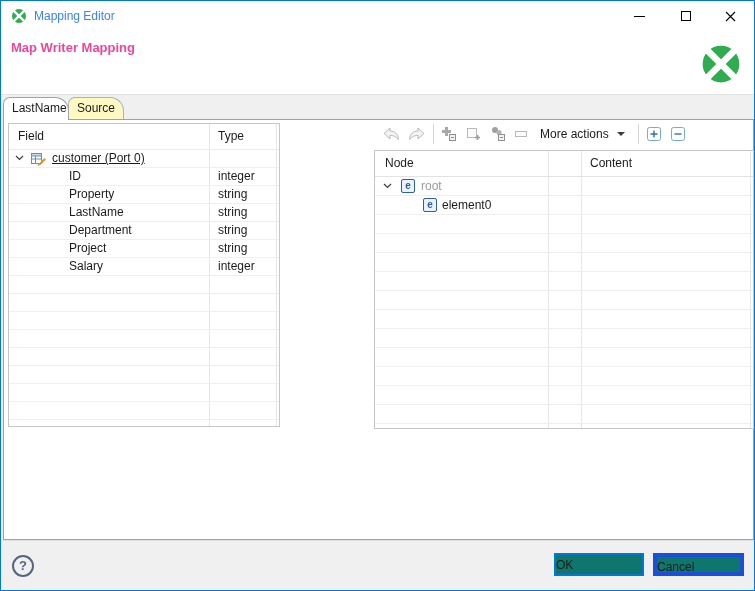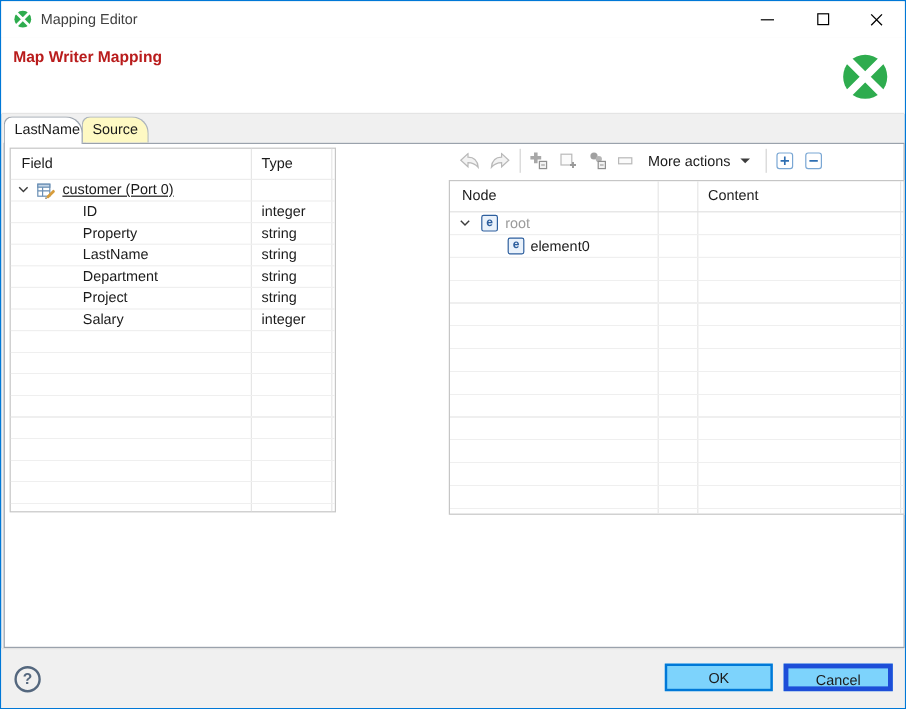--- a/index.html
+++ b/index.html
@@ -5,29 +5,29 @@
   * { box-sizing: border-box; margin: 0; padding: 0; }
   html,body { width:755px; height:591px; background:#fff; }
   body { font-family:"Liberation Sans", sans-serif; font-size:12px; color:#1b1b1b; }
 
   #window { position:relative; width:755px; height:591px; background:#f0f0f0;
             border:1px solid #0078d7; overflow:hidden; }
 
   
   .titlebar { position:absolute; left:0; top:0; width:753px; height:30px; background:#fff; }
   .titlebar-icon { position:absolute; left:10px; top:7px; width:16px; height:16px; }
-  .titlebar-text { position:absolute; left:33px; top:0; line-height:30px; font-size:12px; color:#404040; }
+  .titlebar-text { position:absolute; left:33px; top:0; line-height:30px; font-size:12px; color:#3b82f6; }
   .winbtn { position:absolute; top:0; width:45px; height:30px; display:flex; align-items:center; justify-content:center; }
   .btn-min  { left:616px; } .btn-max { left:662px; } .btn-close { left:707px; }
   .glyph-min { width:11px; height:1px; background:#000; display:block; }
   .glyph-max { width:10px; height:10px; border:1px solid #000; display:block; }
 
   
   .header { position:absolute; left:0; top:30px; width:753px; height:64px; background:#fff; border-bottom:1px solid #e4e4e4; }
-  .header-title { position:absolute; left:10px; top:9px; font-size:13px; font-weight:bold; color:#b91c1c; }
+  .header-title { position:absolute; left:10px; top:9px; font-size:13px; font-weight:bold; color:#ec4899; }
   .logo { position:absolute; left:699px; top:12px; width:42px; height:42px; }
 
   
   .tab { position:absolute; top:96px; height:23px; line-height:21px; padding:0 10px 0 8px;
          border:1px solid #9aa2ac; border-bottom:none; border-radius:7px 14px 0 0; z-index:2; }
   .tab-active   { left:2px;  width:66px; background:#fff; }
   .tab-inactive { left:67px; width:56px; background:#fef9c3; border-color:#aab2bc; z-index:1; height:22px; }
 
   .content { position:absolute; left:2px; top:118px; width:751px; height:421px; background:#fff; border:1px solid #9aa2ac; z-index:1; }
 
@@ -64,21 +64,21 @@
              background:#eaf2fb; color:#2e5f9e; font-size:10px; font-weight:bold; text-align:center; line-height:12px; }
   .muted { color:#9b9b9b; }
 
   
   #propTable { left:0px; top:314px; width:750px; height:105px; }
 
   
   .footer { position:absolute; left:0; top:539px; width:753px; height:50px; background:#f0f0f0; border-top:1px solid #e2e2e2; }
   .help-btn { position:absolute; left:11px; top:14px; width:22px; height:22px; border:2px solid #54677e; border-radius:50%;
               color:#54677e; font-weight:bold; font-size:13px; text-align:center; line-height:18px; background:#f0f0f0; }
-  .pushbtn { position:absolute; top:12px; height:23px; background:#7dd3fc; text-align:center; line-height:20px; font-size:12px; }
+  .pushbtn { position:absolute; top:12px; height:23px; background:#0f766e; text-align:left; line-height:20px; font-size:12px; }
   .btn-ok { left:553px; width:90px; border:2px solid #0078d7; }
   .btn-cancel { left:652px; width:91px; border:4px solid #1d4ed8; line-height:21px; }
 </style>
 </head>
 <body>
 
 <div id="window">
 
   <div class="titlebar">
     <svg class="titlebar-icon" viewBox="0 0 48 48">

